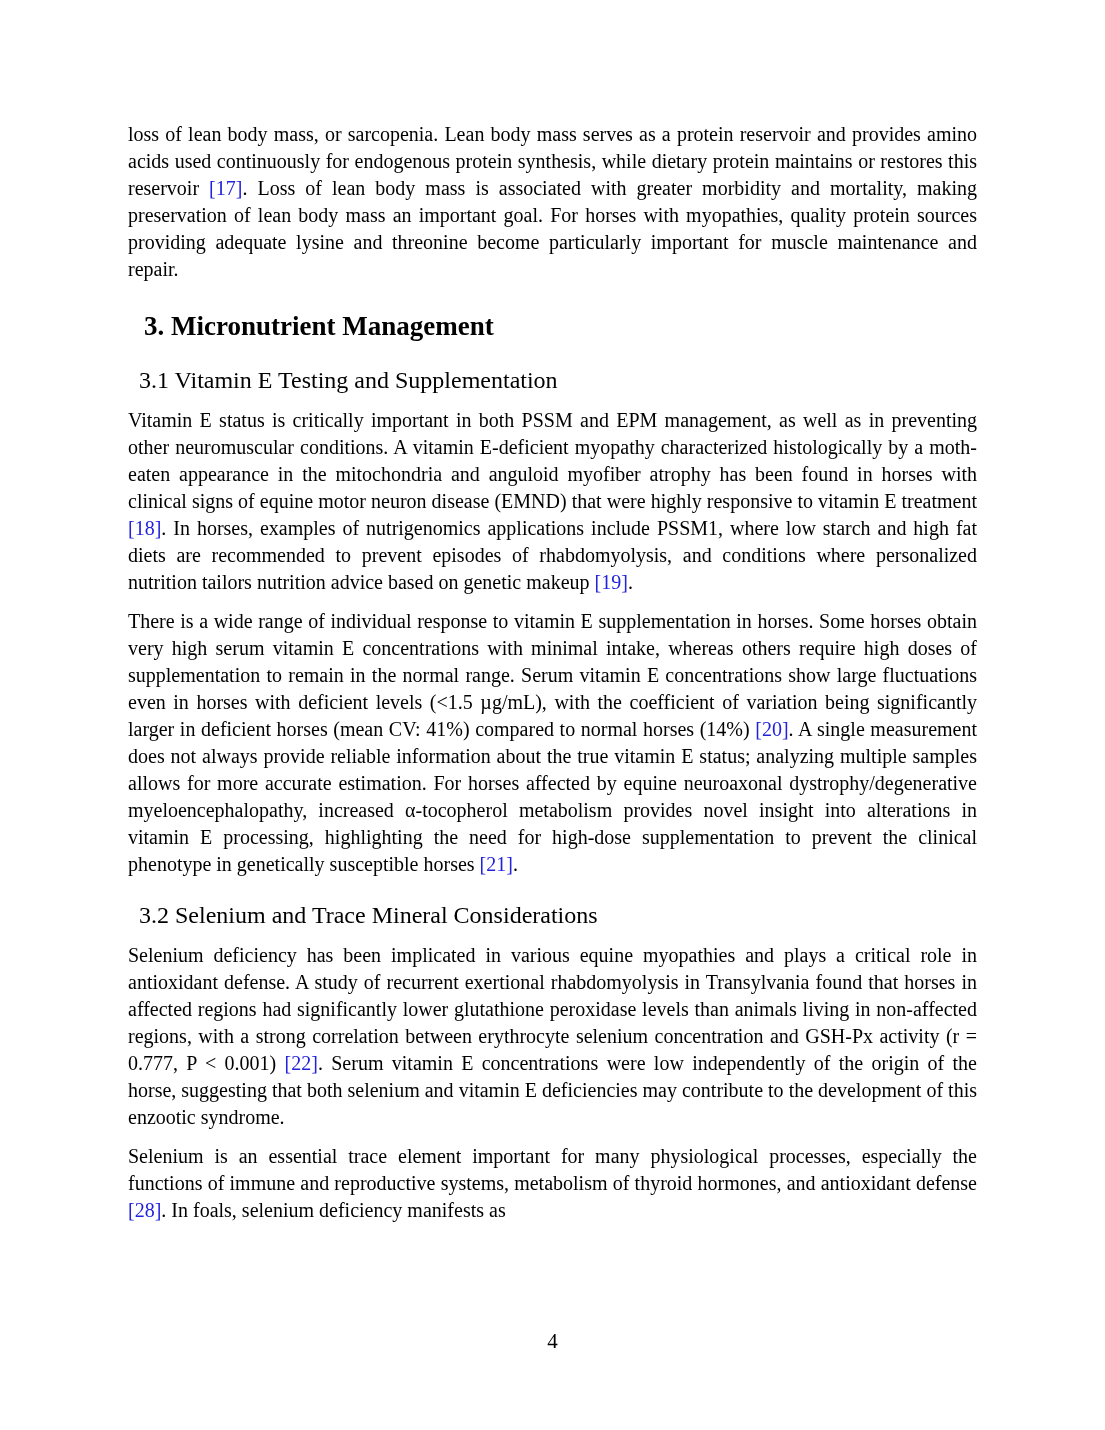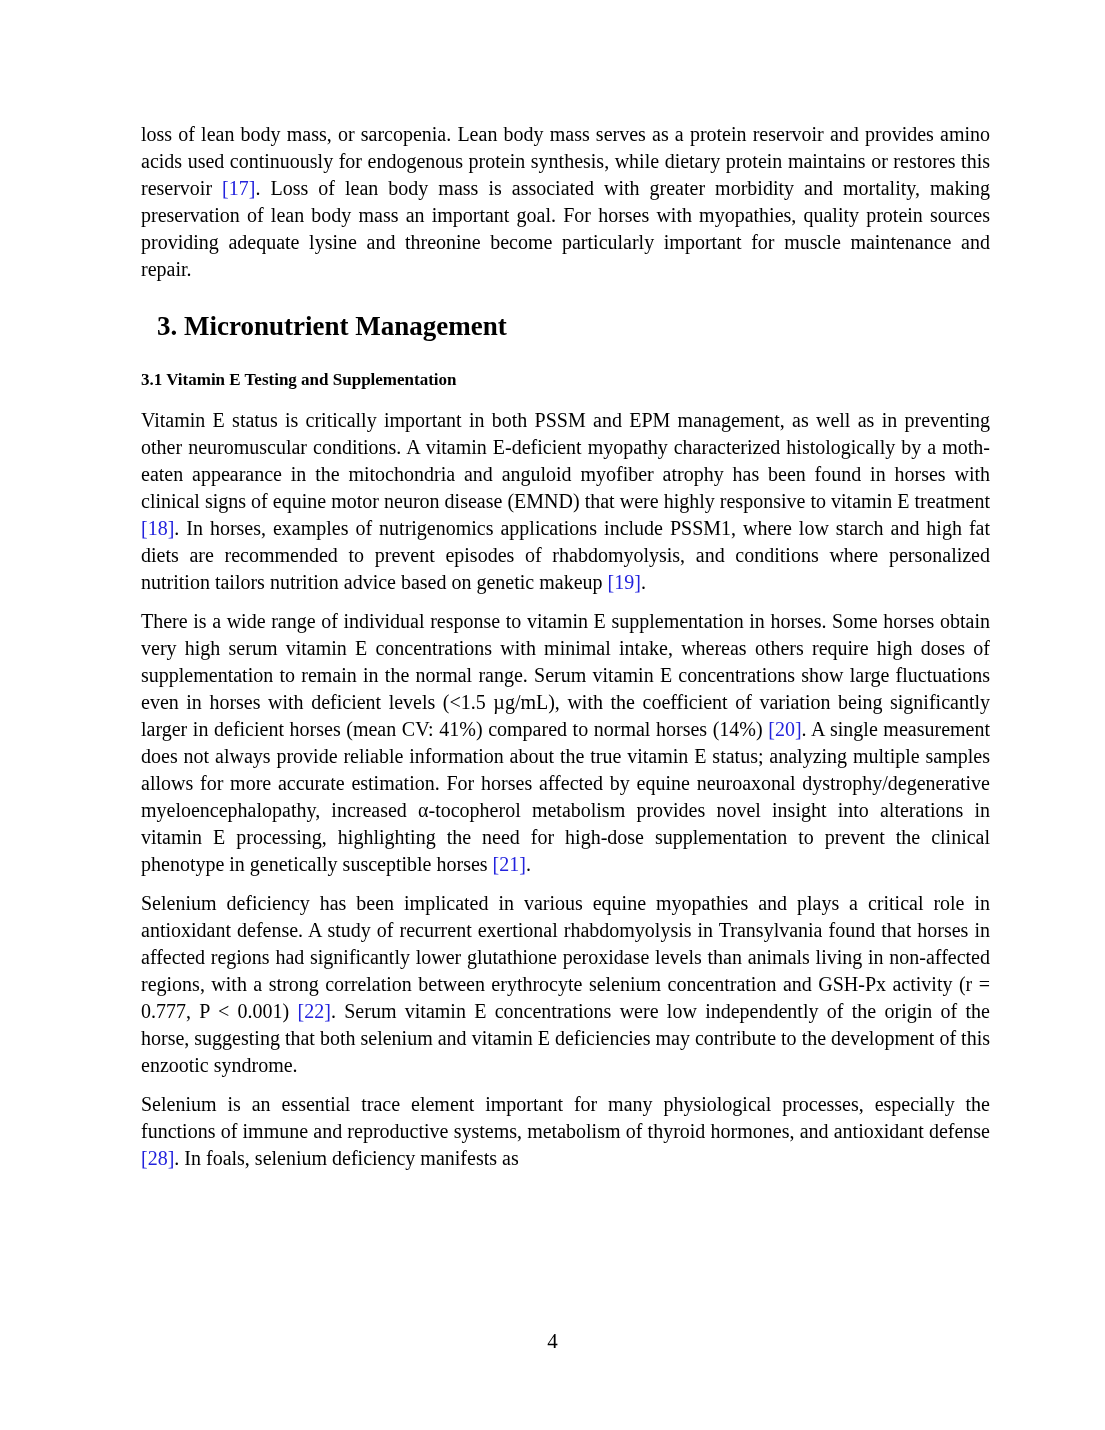--- a/index.html
+++ b/index.html
@@ -12,42 +12,42 @@
     width: 1105px;
     height: 1430px;
     background: #ffffff;
     color: #000000;
     font-family: "Liberation Serif", serif;
     overflow: hidden;
   }
   .text-block {
     position: absolute;
     top: 121px;
-    left: 141px;
+    left: 128px;
     width: 849px;
   }
   p.body-para {
     margin: 0 0 12px 0;
     font-size: 20px;
     line-height: 27px;
     text-align: justify;
     hyphens: auto;
     -webkit-hyphens: auto;
   }
   h1.section-heading {
     font-size: 27px;
     line-height: 33px;
     font-weight: bold;
     margin: 27px 0 17px 16px;
   }
   h2.subsection-heading {
-    font-size: 17px;
+    font-size: 24px;
     line-height: 26px;
-    font-weight: bold;
-    margin: 24px 0 14px 0;
+    font-weight: normal;
+    margin: 24px 0 14px 11px;
   }
   .cite {
     color: var(--cite-color, #2222dd);
     text-decoration: none;
     cursor: pointer;
   }
   .page-footer {
     position: absolute;
     top: 1328px;
     left: 0;
@@ -67,20 +67,21 @@
     <p class="body-para">loss of lean body mass, or sarcopenia. Lean body mass serves as a protein reservoir and provides amino acids used continuously for endogenous protein synthesis, while dietary protein maintains or restores this reservoir <a class="cite">[17]</a>. Loss of lean body mass is associated with greater morbidity and mortality, making preservation of lean body mass an important goal. For horses with myopathies, quality protein sources providing adequate lysine and threonine become particularly important for muscle maintenance and repair.</p>
 
     <h1 class="section-heading">3. Micronutrient Management</h1>
 
     <h2 class="subsection-heading">3.1 Vitamin E Testing and Supplementation</h2>
 
     <p class="body-para">Vitamin E status is critically important in both PSSM and EPM management, as well as in preventing other neuromuscular conditions. A vitamin E-deficient myopathy characterized histologically by a moth-eaten appearance in the mitochondria and anguloid myofiber atrophy has been found in horses with clinical signs of equine motor neuron disease (EMND) that were highly responsive to vitamin E treatment <a class="cite">[18]</a>. In horses, examples of nutrigenomics applications include PSSM1, where low starch and high fat diets are recommended to prevent episodes of rhabdomyolysis, and conditions where personalized nutrition tailors nutrition advice based on genetic makeup <a class="cite">[19]</a>.</p>
 
     <p class="body-para">There is a wide range of individual response to vitamin E supplementation in horses. Some horses obtain very high serum vitamin E concentrations with minimal intake, whereas others require high doses of supplementation to remain in the normal range. Serum vitamin E concentrations show large fluctuations even in horses with deficient levels (&lt;1.5 µg/mL), with the coefficient of variation being significantly larger in deficient horses (mean CV: 41%) compared to normal horses (14%) <a class="cite">[20]</a>. A single measurement does not always provide reliable information about the true vitamin E status; analyzing multiple samples allows for more accurate estimation. For horses affected by equine neuroaxonal dystrophy/degenerative myeloencephalopathy, increased α-tocopherol metabolism provides novel insight into alterations in vitamin E processing, highlighting the need for high-dose supplementation to prevent the clinical phenotype in genetically susceptible horses <a class="cite">[21]</a>.</p>
 
+    <h2 class="subsection-heading">3.2 Selenium and Trace Mineral Considerations</h2>
 
     <p class="body-para">Selenium deficiency has been implicated in various equine myopathies and plays a critical role in antioxidant defense. A study of recurrent exertional rhabdomyolysis in Transylvania found that horses in affected regions had significantly lower glutathione peroxidase levels than animals living in non-affected regions, with a strong correlation between erythrocyte selenium concentration and GSH-Px activity (r = 0.777, P &lt; 0.001) <a class="cite">[22]</a>. Serum vitamin E concentrations were low independently of the origin of the horse, suggesting that both selenium and vitamin E deficiencies may contribute to the development of this enzootic syndrome.</p>
 
     <p class="body-para">Selenium is an essential trace element important for many physiological processes, especially the functions of immune and reproductive systems, metabolism of thyroid hormones, and antioxidant defense <a class="cite">[28]</a>. In foals, selenium deficiency manifests as</p>
   </main>
 
   <footer class="page-footer">
     <span class="page-number">4</span>
   </footer>
 </div>

